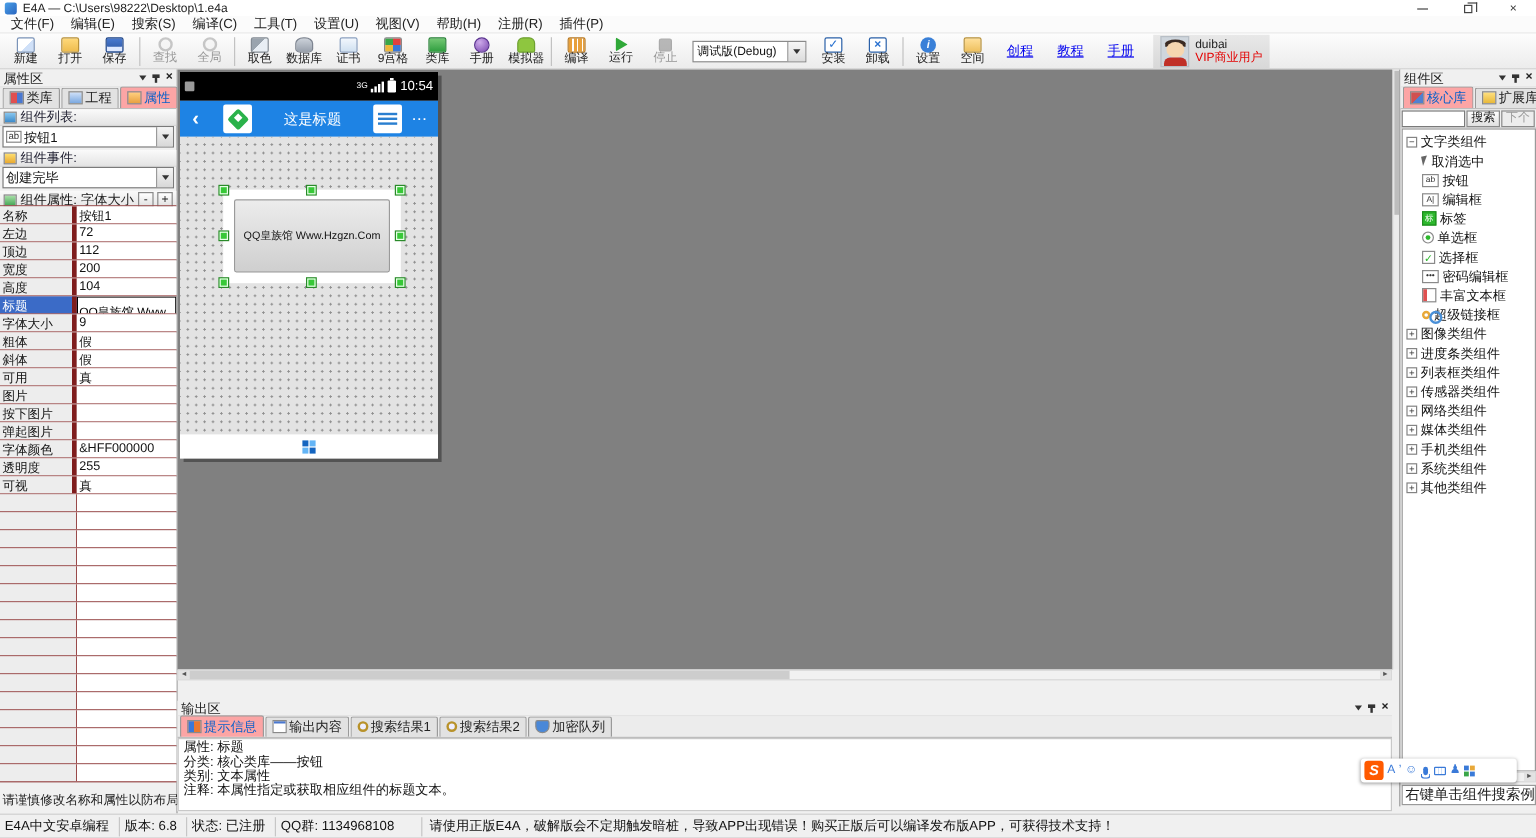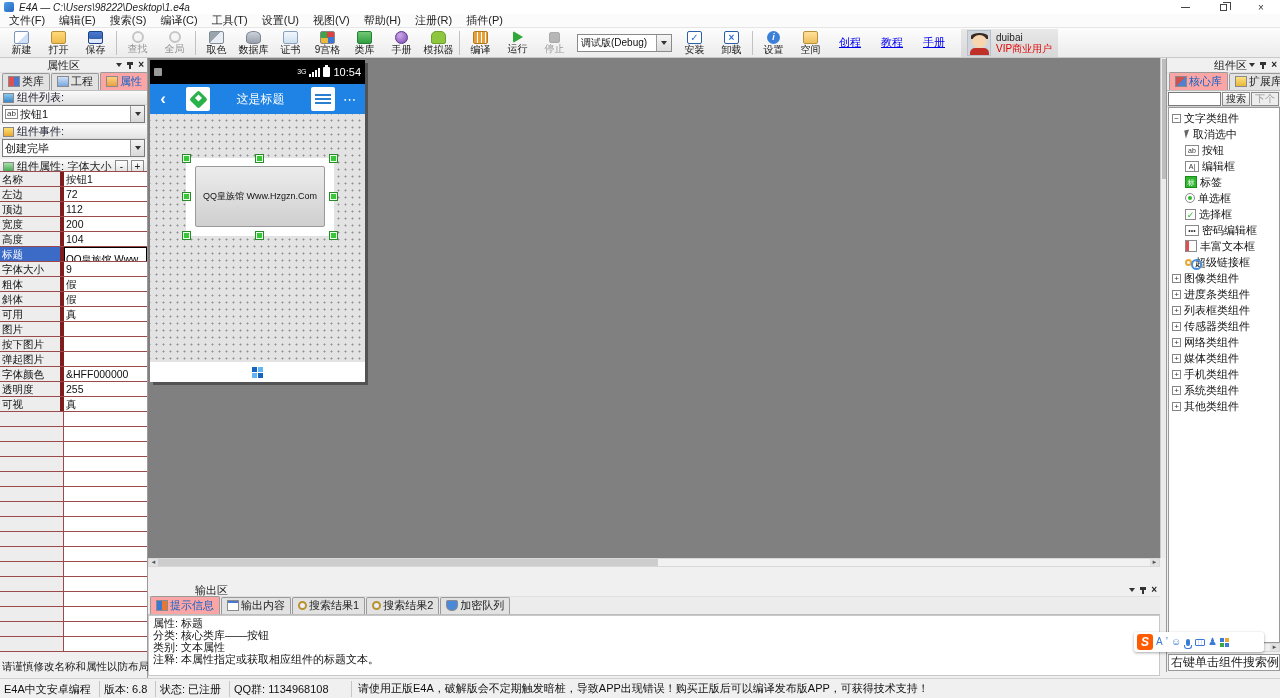--- a/index.html
+++ b/index.html
@@ -6,21 +6,21 @@
   html,body { width:1280px; height:698px; }
   body { font-family:"Liberation Sans","DejaVu Sans",sans-serif; font-size:11px; color:#111;
          -webkit-user-select:none; user-select:none; overflow:hidden; }
   .app { position:relative; width:1280px; height:698px; background:#f0f0f0; overflow:hidden; }
 
   
   .titlebar { position:absolute; left:0; top:0; width:1280px; height:14px; background:#ffffff;
               display:flex; align-items:center; }
   .appico { width:10px; height:10px; margin:0 5px 0 4px; border-radius:2px;
             background:linear-gradient(135deg,#4aa0e8,#2a66c0); flex:0 0 auto; }
-  .wtitle { font-size:10px; color:#222; white-space:nowrap;font-style:italic; }
+  .wtitle { font-size:10px; color:#222; white-space:nowrap; }
   .wctrls { margin-left:auto; display:flex; height:14px; }
   .wc { width:38px; display:flex; align-items:center; justify-content:center; color:#333; font-size:10px; }
   .wc-min i { display:block; width:9px; height:1px; background:#444; }
   .wc-res i { display:block; width:7px; height:7px; border:1px solid #444; position:relative; }
   .wc-res i::after { content:""; position:absolute; left:2px; top:-3px; width:7px; height:7px;
                      border:1px solid #444; border-left:none; border-bottom:none; }
 
   
   .menubar { position:absolute; left:0; top:14px; width:1280px; height:14px; background:#fbfbfb;
              border-bottom:1px solid #e6e6e6; display:flex; align-items:center; padding-left:2px; }
@@ -74,21 +74,21 @@
   .avatar .hair { position:absolute; left:3px; top:2px; width:17px; height:6px; border-radius:50% 50% 0 0;
                   background:#3a2a22; }
   .avatar .shirt{ position:absolute; left:2px; bottom:0; width:19px; height:7px; border-radius:5px 5px 0 0;
                   background:#c03028; }
   .uname { font-size:10px; color:#222; line-height:11px; }
   .ulevel { font-size:10px; color:#E40000; line-height:11px; }
 
   
   .dockhead { height:15px; display:flex; align-items:center; padding:0 3px; background:#f0f0f0;
               border-bottom:1px solid #e0e0e0; }
-  .dockhead .dtitle { font-size:11px; color:#222;margin-left:44px; }
+  .dockhead .dtitle { font-size:11px; color:#222; }
   .dockhead .dctrl { margin-left:auto; display:flex; align-items:center; gap:5px; }
   .pinico { display:inline-flex; flex-direction:column; align-items:center; }
   .pinico i { display:block; width:6px; height:3px; background:#333; }
   .pinico b { display:block; width:2px; height:4px; background:#333; }
   .xico { font-size:10px; line-height:10px; color:#222; font-weight:bold; }
 
   .xtabs { display:flex; align-items:flex-end; height:18px; padding-left:2px; background:#ececec;
            border-bottom:1px solid #bdbdbd; }
   .xtab { display:flex; align-items:center; gap:2px; padding:1px 5px 2px; height:17px;
           border:1px solid #9a9a9a; border-bottom:none; border-radius:2px 2px 0 0; background:#e2e2e2;

